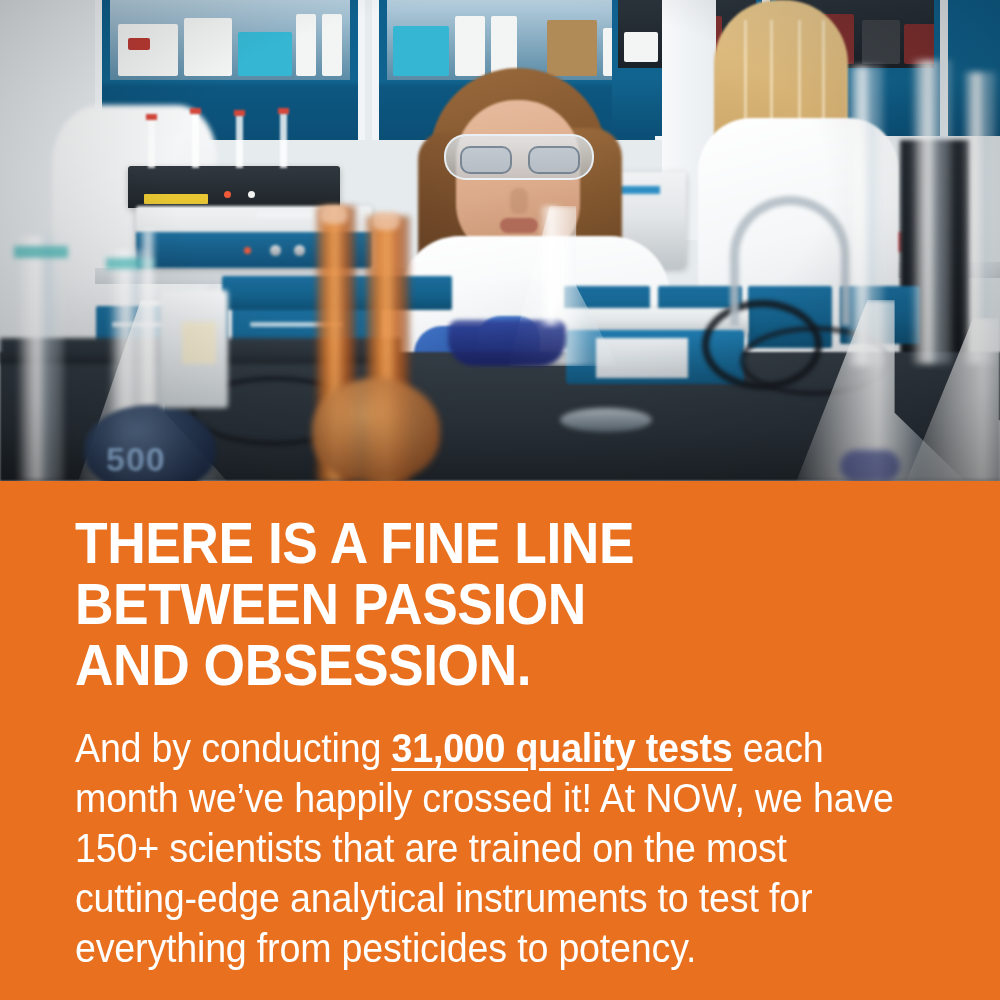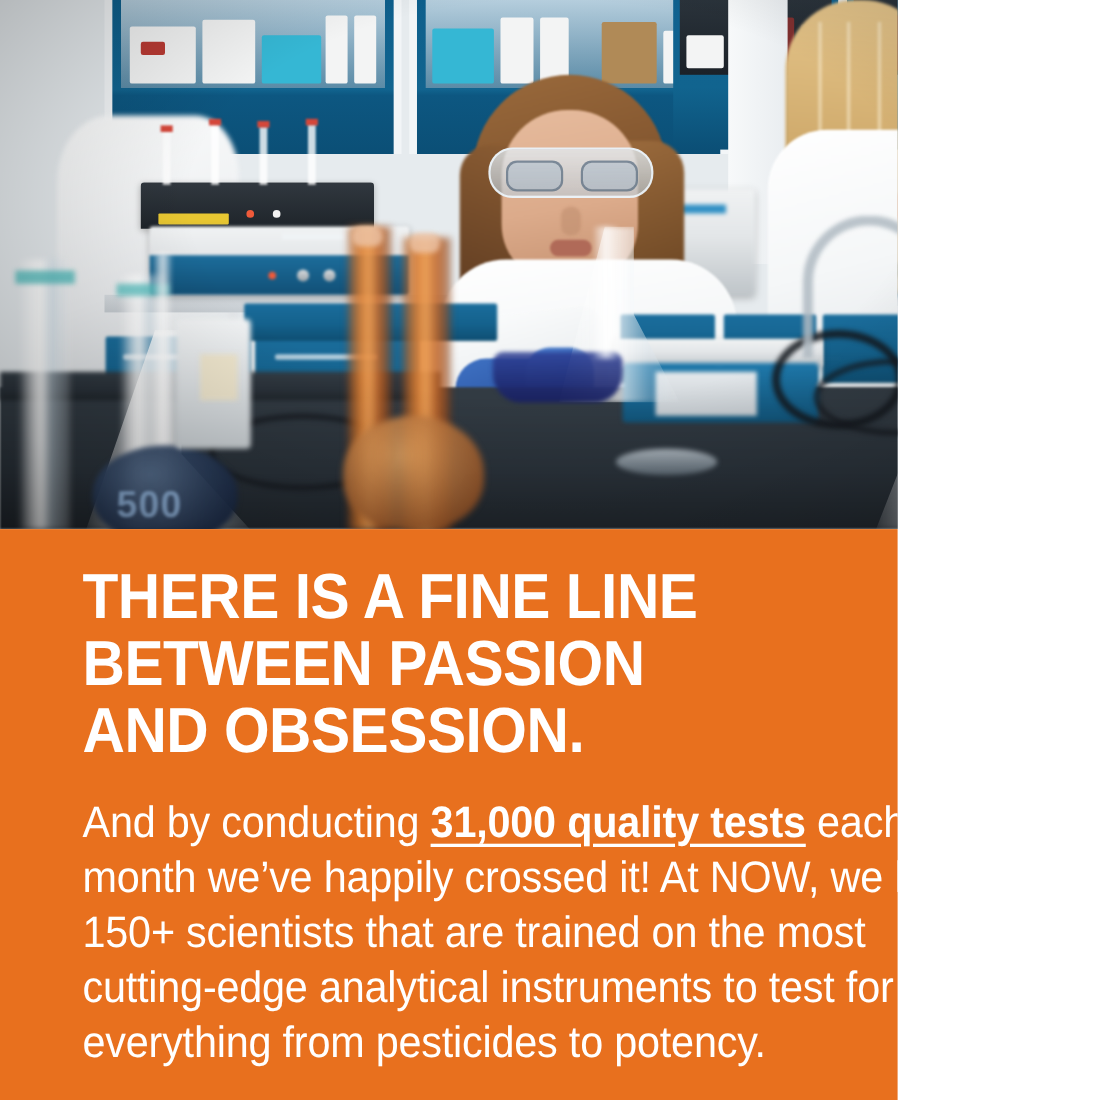--- a/index.html
+++ b/index.html
@@ -7,21 +7,21 @@
 
   html, body {
     width:1000px; height:1000px;
     overflow:hidden;
     background:#ffffff;
     font-family:"Liberation Sans", sans-serif;
   }
 
   .poster {
     position:relative;
-    width:816px; height:1000px;
+    width:1000px; height:1000px;
     overflow:hidden;
   }
 
   
   .photo {
     position:absolute;
     left:0; top:0;
     width:1000px; height:481px;
     overflow:hidden;
     background:#b9bec2;

